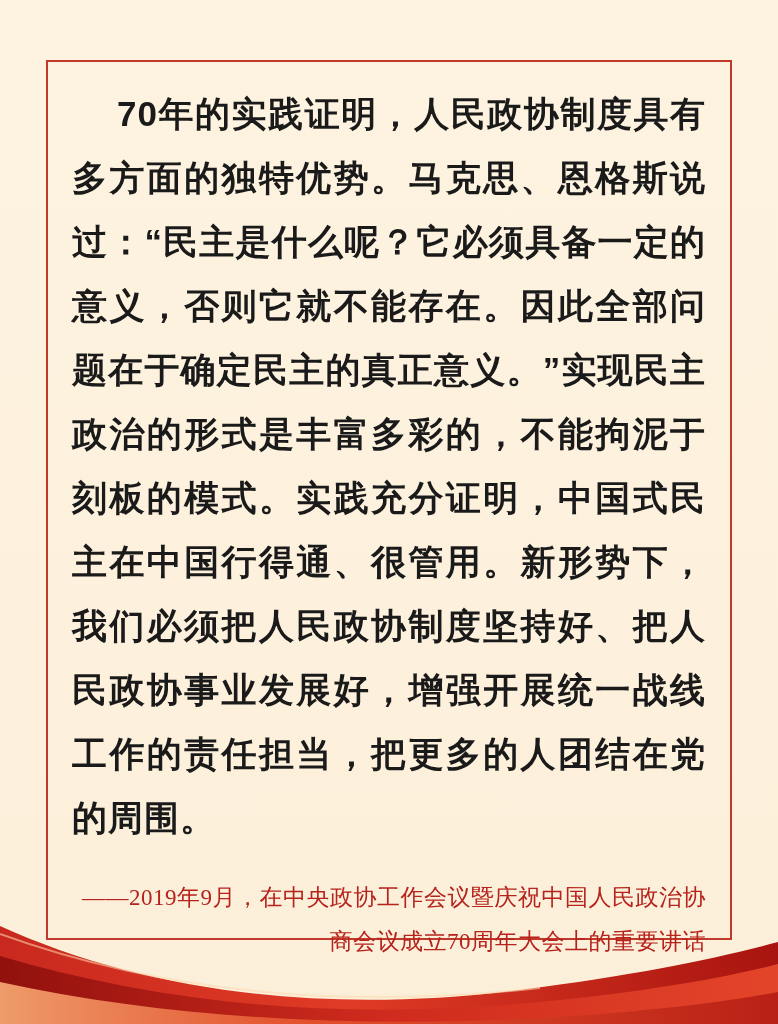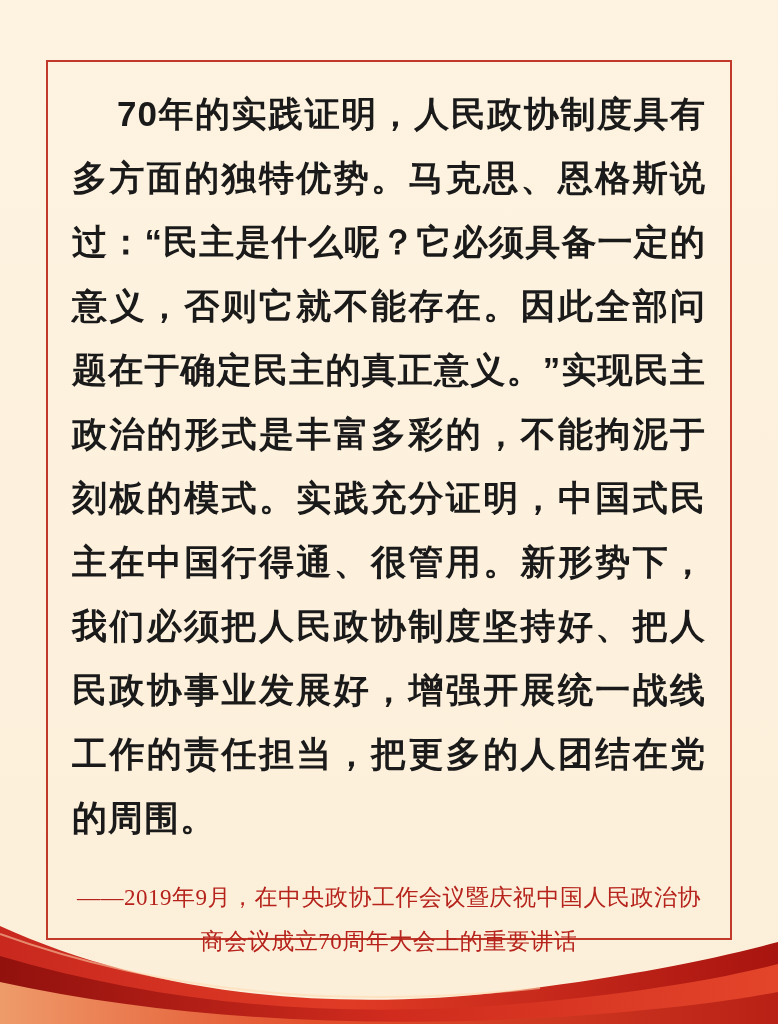--- a/index.html
+++ b/index.html
@@ -53,21 +53,21 @@
     white-space: pre-wrap;
   }
 
   .attribution {
     margin-top: 26px;
     font-family: "Liberation Serif", serif;
     font-size: 23px;
     line-height: 44px;
     color: #b5231c;
     letter-spacing: 0.5px;
-    text-align: center;
+    text-align: right;
     white-space: pre-wrap;
   }
 
   
   .ribbon {
     position: absolute;
     left: 0;
     bottom: 0;
     width: 778px;
     height: 160px;

